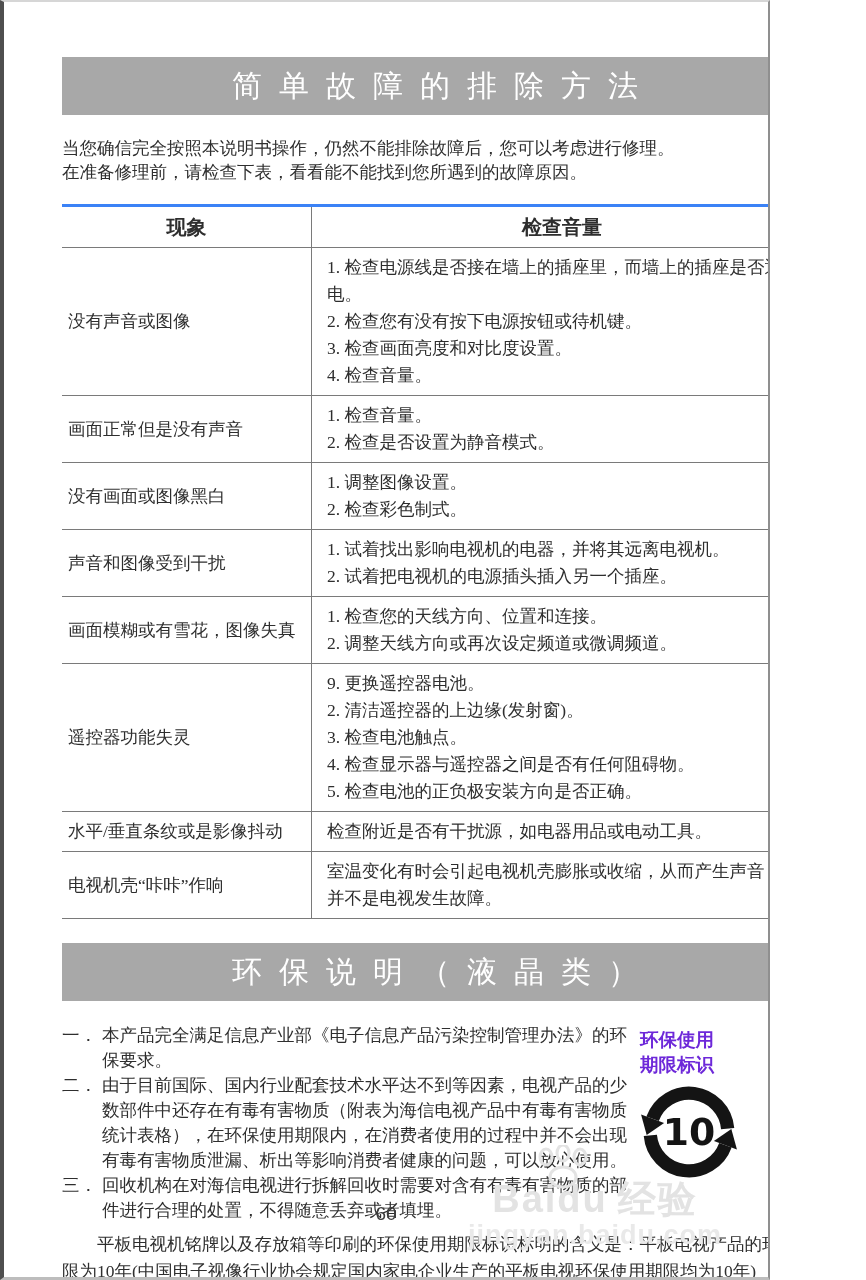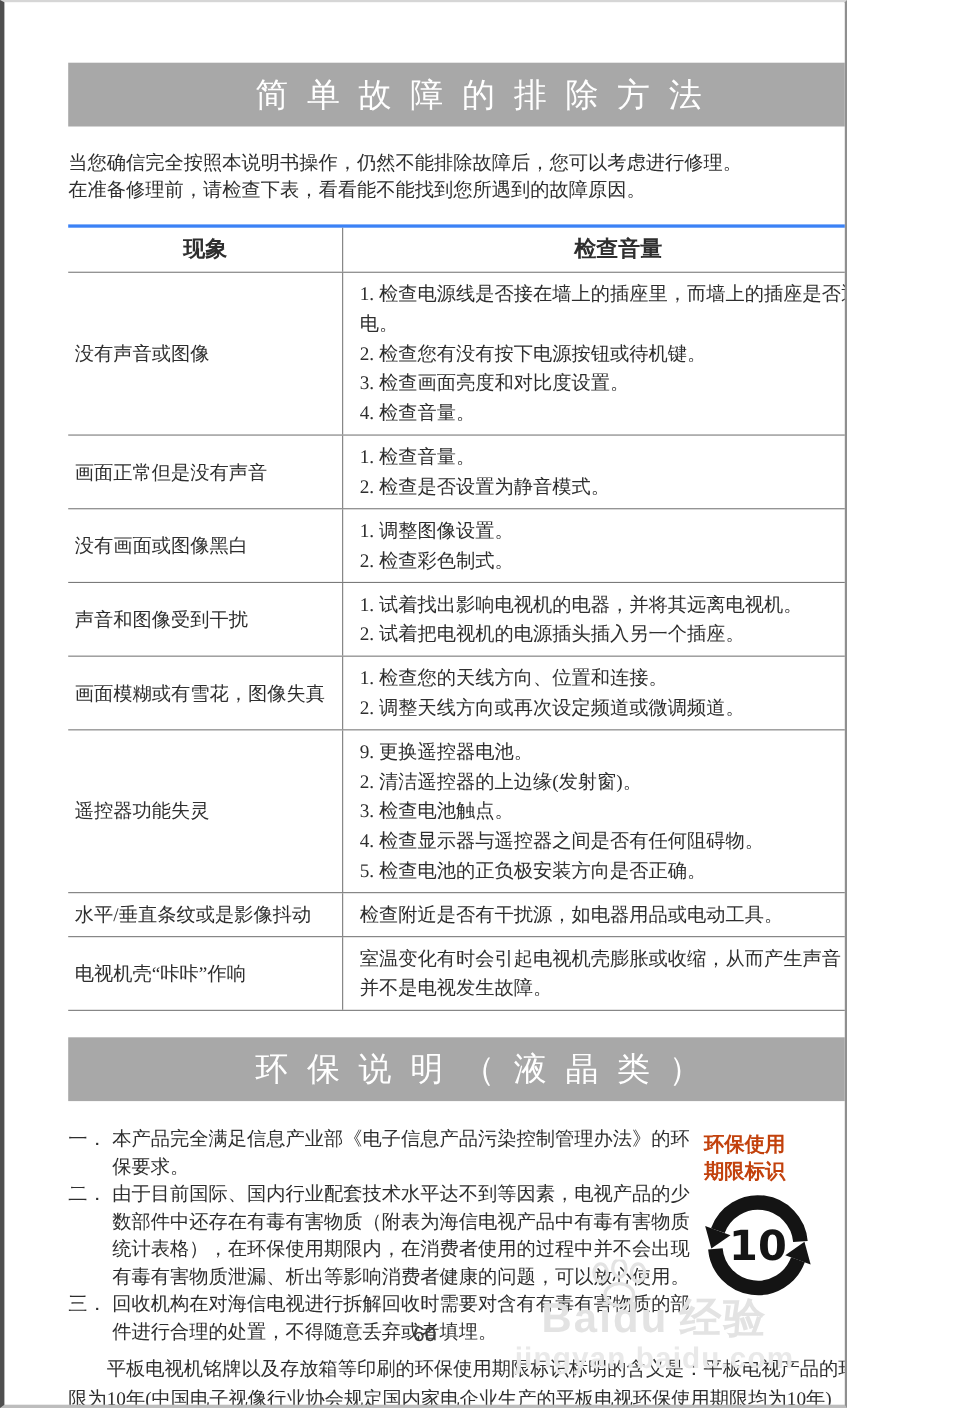--- a/index.html
+++ b/index.html
@@ -32,21 +32,21 @@
   .th-row .td-left, .th-row .td-right { justify-content:center; align-items:center; padding:7px 0; }
   .th { font-size:20px; font-weight:600; text-align:center; line-height:26px; }
   .env-wrap { display:flex; margin:22px 8px 0 58px; }
   .env-left { width:648px; font-size:17.5px; line-height:25px; }
   .env-item { display:flex; }
   .env-marker { flex:none; width:40px; }
   .env-text { flex:1; }
   .env-right { width:150px; padding-left:8px; }
   .badge-label {
     font-family:"Liberation Sans", sans-serif; font-weight:700; font-size:18.5px;
-    line-height:25px; color:#c2410c; margin:4px 0 4px 4px; white-space:nowrap;
+    line-height:25px; color:#6d28d9; margin:4px 0 4px 4px; white-space:nowrap;
   }
   .recycle-logo { display:block; margin:2px 0 0 2px; }
   .env-footer { margin:8px 14px 0 58px; width:788px; font-size:17.5px; line-height:27px; text-indent:2em; }
   .page-number {
     position:absolute; left:0; right:0; bottom:52px; text-align:center;
     font-family:"Liberation Sans", sans-serif; font-size:19px; color:#3d3d3d;
   }
   .watermark {
     position:absolute; right:46px; bottom:26px; text-align:center;
     color:#e3e3e3; font-family:Liberation Sans, sans-serif; user-select:none;

